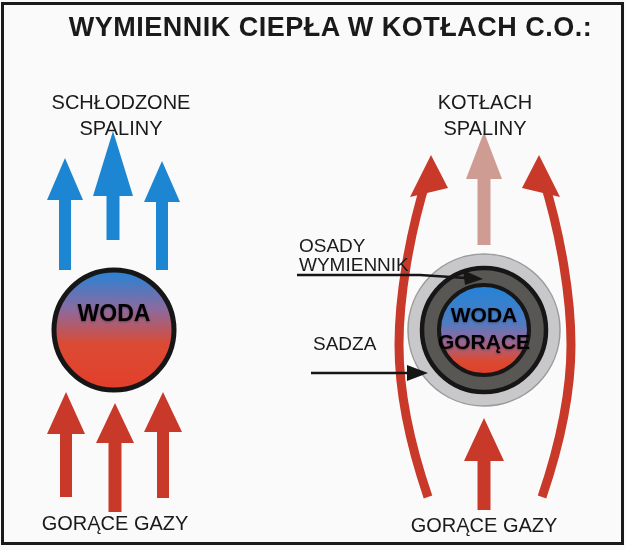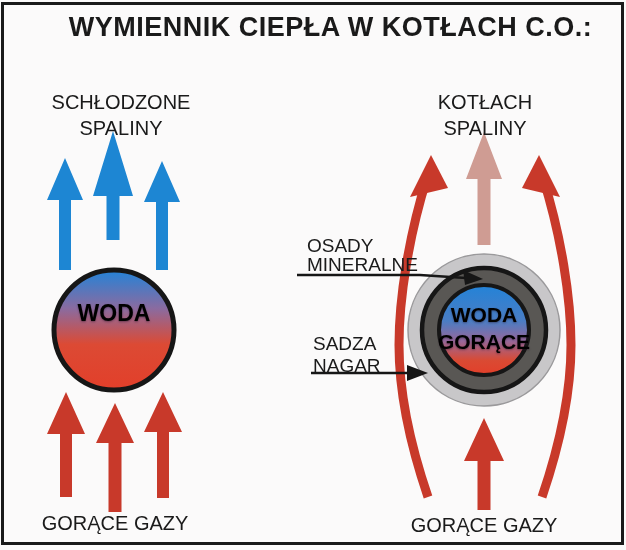--- a/index.html
+++ b/index.html
@@ -34,21 +34,21 @@
   #label-top-right { left: 395px; width: 180px; top: 89px; }
   #label-bottom-left  { left: 35px;  width: 160px; top: 510px; }
   #label-bottom-right { left: 401px; width: 166px; top: 512px; }
   .circle-label {
     font-weight: bold; color: #000000;
     text-shadow: 0 1px 2px rgba(40,20,40,0.45);
   }
   #circle-label-left  { left: 44px;  width: 140px; top: 299px; font-size: 23px; line-height: 29px; }
   #circle-label-right { left: 414px; width: 140px; top: 301px; font-size: 21px; line-height: 27px; }
   .annotation { font-size: 19px; }
-  #annotation-mineral { left: 299px; top: 236px; line-height: 19px; margin-left: 8px; }
+  #annotation-mineral { left: 299px; top: 236px; line-height: 19px; }
   #annotation-soot    { left: 313px; top: 333px; line-height: 22px; }
   #diagram-svg { position: absolute; left: 0; top: 0; }
 </style>
 </head>
 <body>
 
 <div id="canvas">
 
   <svg id="diagram-svg" width="626" height="550" viewBox="0 0 626 550">
     <defs>
@@ -112,24 +112,23 @@
   <div class="txt center circle-label" id="circle-label-left">
     <div>WODA</div>
   </div>
   <div class="txt center circle-label" id="circle-label-right">
     <div>WODA</div>
     <div>GORĄCE</div>
   </div>
 
   <div class="txt annotation" id="annotation-mineral">
     <div>OSADY</div>
-    <div>MINERALNE</div>
+    <div>WYMIENNIK</div>
   </div>
   <div class="txt annotation" id="annotation-soot">
     <div>SADZA</div>
-    <div>NAGAR</div>
   </div>
 
   <div class="txt center flow-label" id="label-bottom-left">GORĄCE GAZY</div>
   <div class="txt center flow-label" id="label-bottom-right">GORĄCE GAZY</div>
 
   <div id="frame"></div>
 </div>
 
 </body></html>

